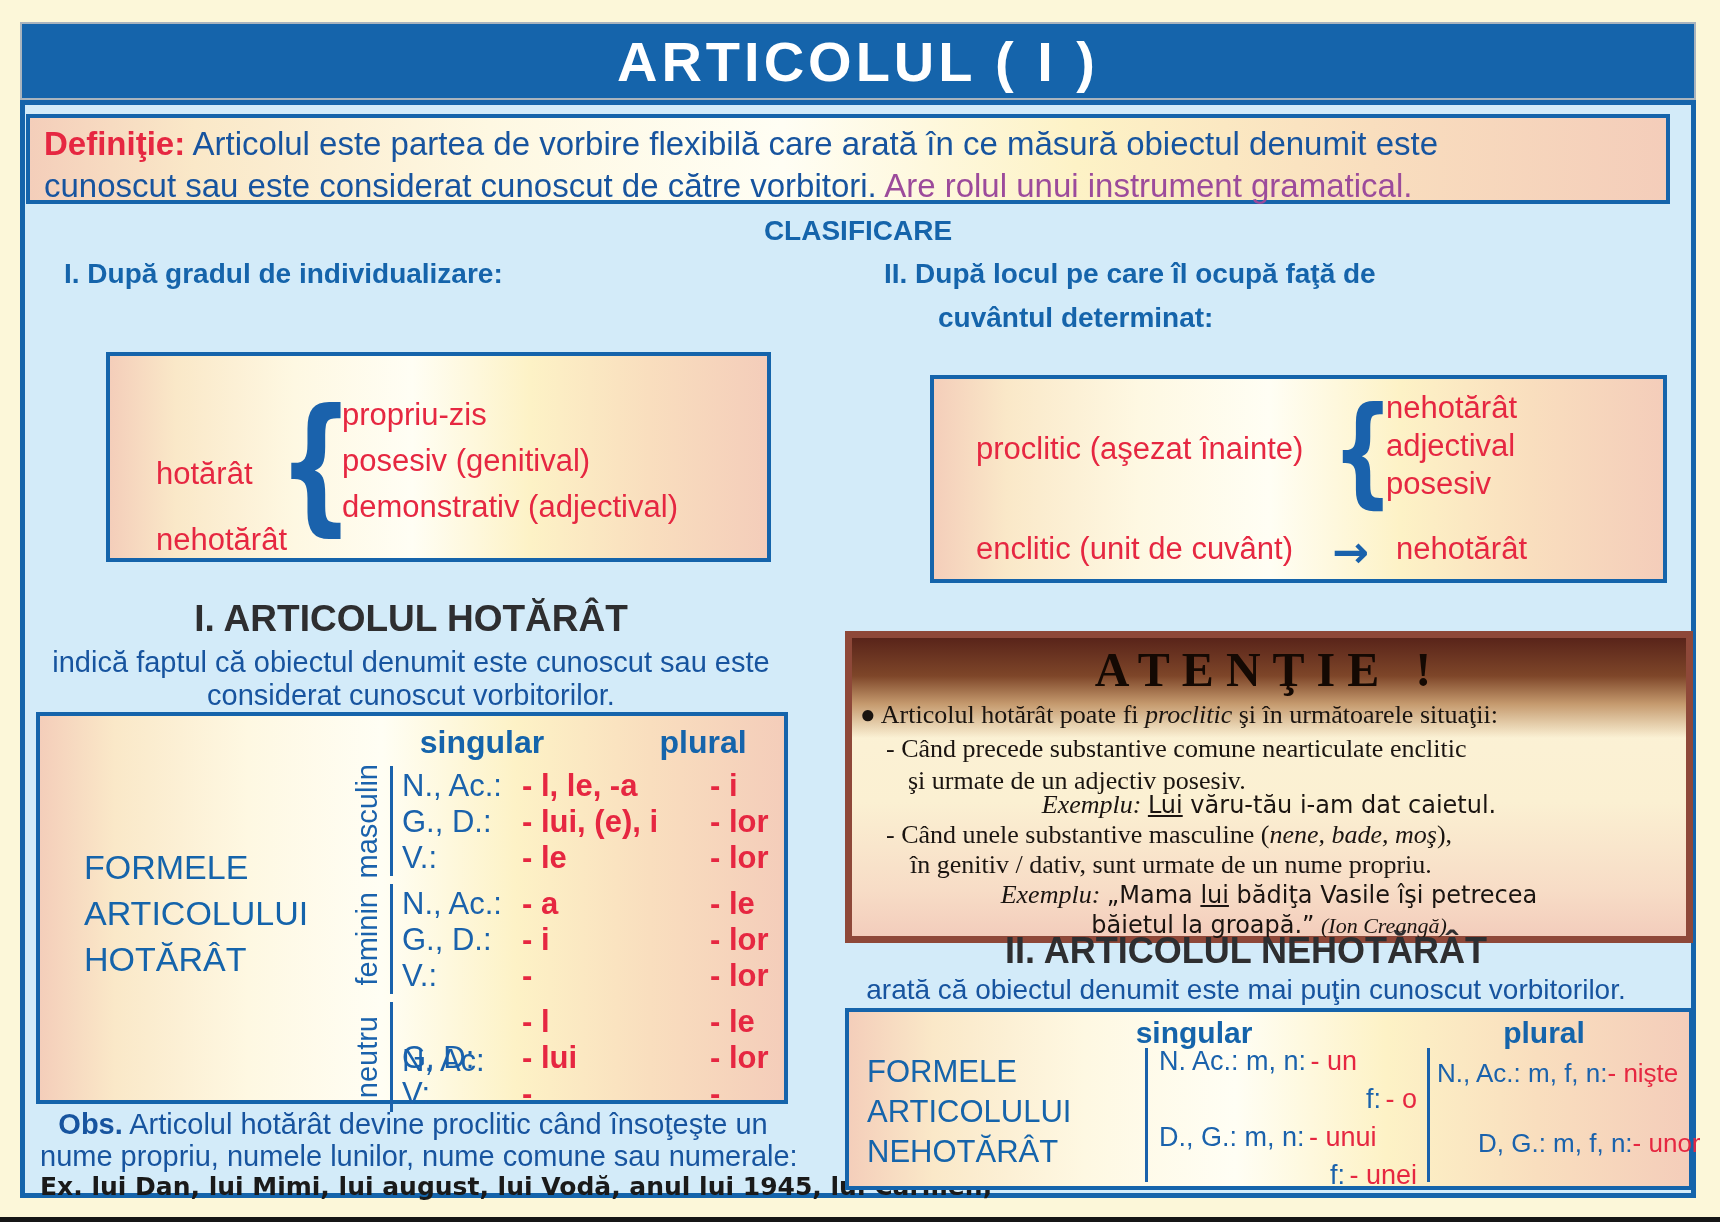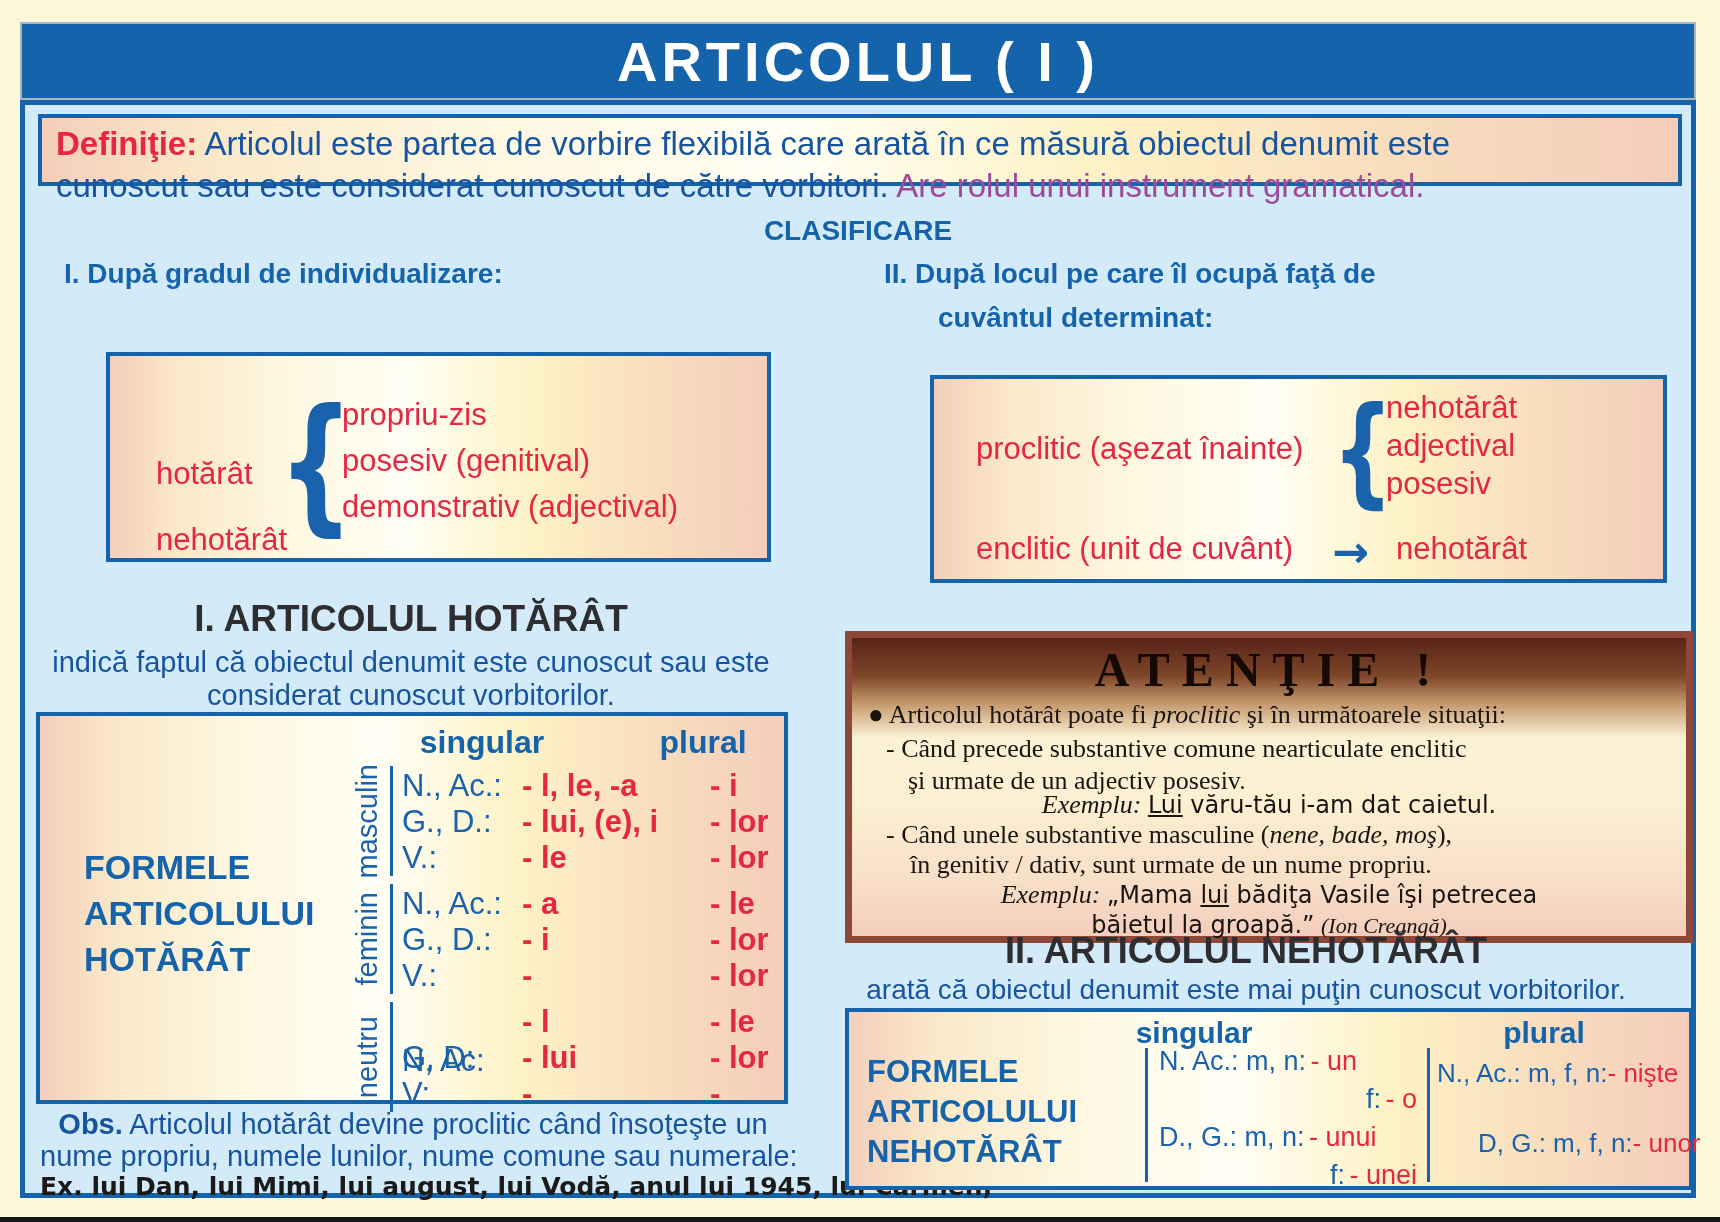--- a/index.html
+++ b/index.html
@@ -35,21 +35,21 @@
   .sect-h{font-size:37px; font-weight:700; color:#2E2E30;}
   .sub{font-size:29px; color:#17549F;}
   .clsitem{font-size:31px; color:#E62741; line-height:46px; white-space:nowrap;}
   .clslabel{font-size:31px; color:#E62741; white-space:nowrap;}
   .brace{
     font-family:"DejaVu Sans", sans-serif; color:#1A62AC; font-weight:700;
     transform:scaleX(0.72); transform-origin:left center; line-height:1;
   }
   .arrow{font-family:"DejaVu Sans", sans-serif; color:#1A62AC; font-size:44px; font-weight:700; line-height:30px;}
   .tbl-col-h{font-size:32px; font-weight:700; color:#1564AB; text-align:center;}
-  .row-label{font-size:34px; font-weight:700; color:#1564AB; line-height:46px;}
+  .row-label{font-size:34px; font-weight:400; color:#1564AB; line-height:46px;}
   .t-case{font-size:31px; color:#1A62AC; white-space:nowrap;}
   .t-form{font-size:31px; font-weight:700; color:#E62741; white-space:nowrap;}
   .vblock{display:flex; align-items:center; justify-content:flex-end;}
   .vlabel{
     writing-mode:vertical-rl; transform:rotate(180deg);
     font-size:29px; color:#1A62AC; white-space:nowrap;
   }
   .vline{background:#1A62AC; width:3px;}
   .obs-l{font-size:29px; color:#17549F;}
   .obs-ex{font-family:"DejaVu Sans", sans-serif; font-size:25px; font-weight:700; color:#1A1A1A;}
@@ -78,21 +78,21 @@
 <body>
 
 <div id="page">
 
   <div id="panel" class="abs"></div>
 
   <div id="title-bar" class="abs">
     <span class="t">ARTICOLUL ( I )</span>
   </div>
 
-  <div class="abs gradbox" style="left:38px;top:114px;width:1644px;height:72px;">
+  <div class="abs gradbox" style="left:26px;top:114px;width:1644px;height:90px;">
     <div class="abs defline nowrap" style="left:14px;top:6px;">
       <span class="red bold">Definiţie:</span>
       <span class="blue">Articolul este partea de vorbire flexibilă care arată în ce măsură obiectul denumit este</span>
     </div>
     <div class="abs defline nowrap" style="left:14px;top:48px;">
       <span class="blue">cunoscut sau este considerat cunoscut de către vorbitori.</span>
       <span class="purple">Are rolul unui instrument gramatical.</span>
     </div>
   </div>
 
@@ -210,21 +210,21 @@
     <span class="bold">Obs.</span>
     <span>Articolul hotărât devine proclitic când însoţeşte un</span>
   </div>
   <div class="abs obs-l center nowrap" style="left:40px;top:1140px;width:746px;">nume propriu, numele lunilor, nume comune sau numerale:</div>
   <div class="abs obs-ex center nowrap" style="left:40px;top:1172px;width:746px;">Ex. lui Dan, lui Mimi, lui august, lui Vodă, anul lui 1945, lui Carmen;</div>
 
   <div id="atentie" class="abs">
     <div id="atentie-head" class="abs"></div>
     <div id="atentie-title" class="abs">ATENŢIE !</div>
 
-    <div class="abs at-line" style="left:16px;top:62px;">
+    <div class="abs at-line" style="left:8px;top:62px;">
       <span>●</span>
       <span>Articolul hotărât poate fi </span><span style="font-style:italic;">proclitic</span><span> şi în următoarele situaţii:</span>
     </div>
 
     <div class="abs at-line" style="left:34px;top:96px;">- Când precede substantive comune nearticulate enclitic</div>
     <div class="abs at-line" style="left:56px;top:128px;">şi urmate de un adjectiv posesiv.</div>
 
     <div class="abs at-line center" style="left:0;top:152px;width:834px;">
       <span style="font-style:italic;">Exemplu:</span>
       <span class="at-ex" style="text-decoration:underline;">Lui</span><span class="at-ex"> văru-tău i-am dat caietul.</span>

